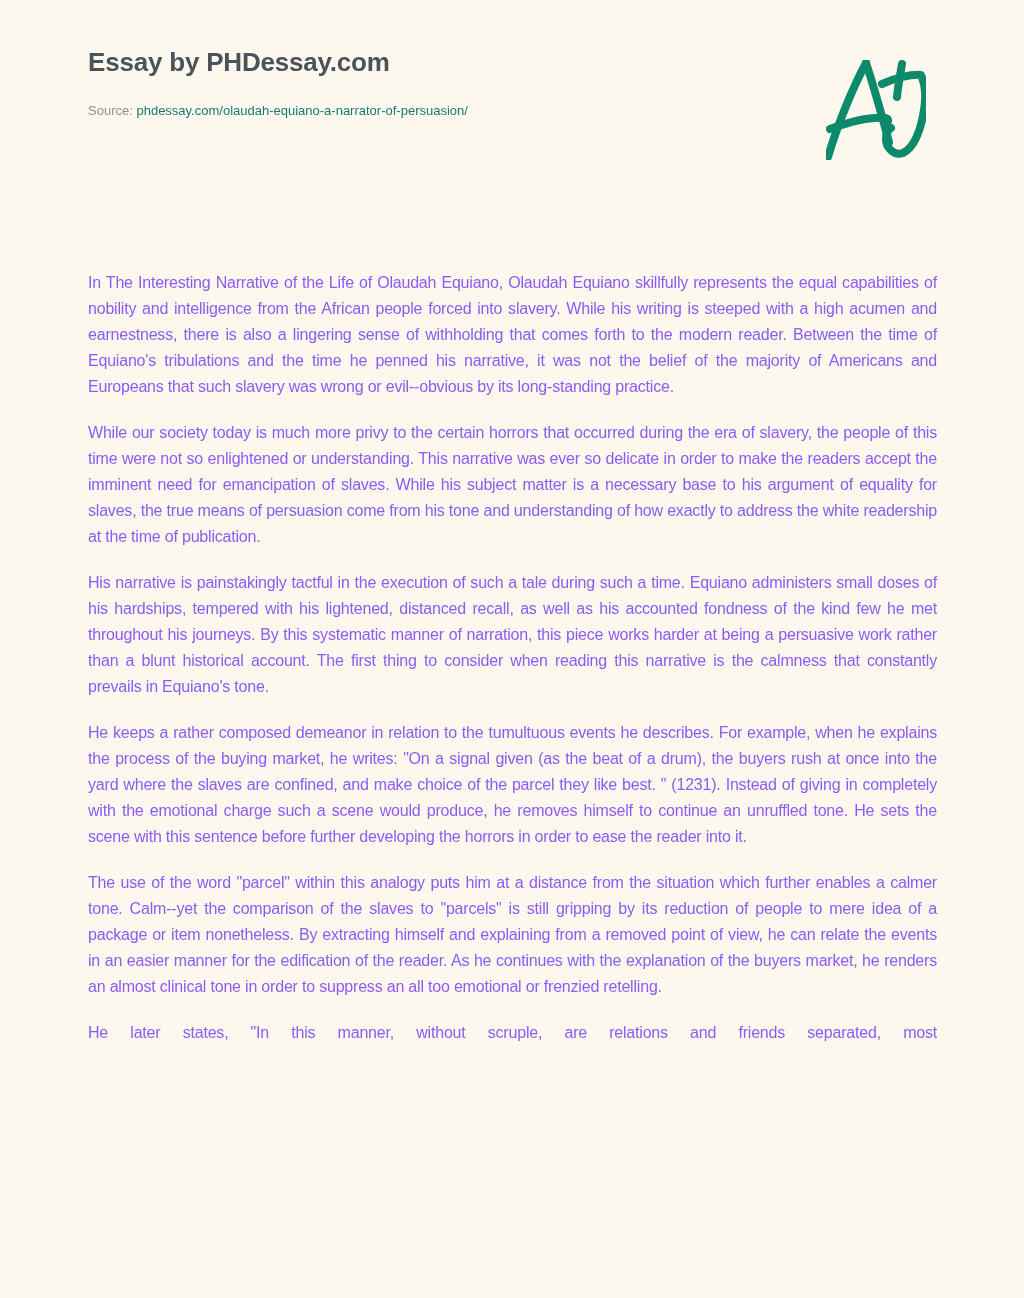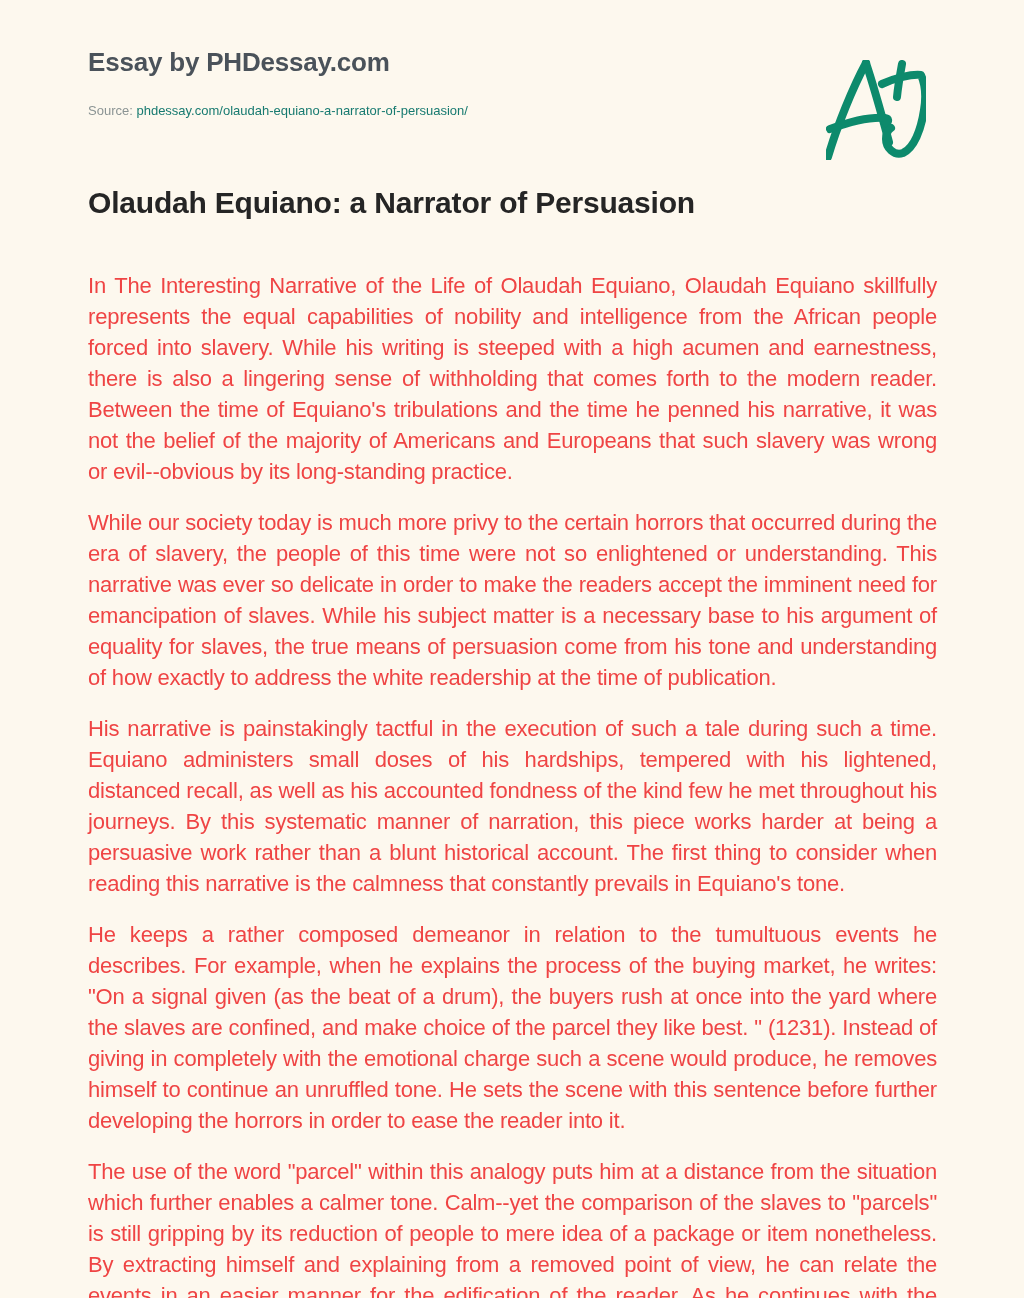--- a/index.html
+++ b/index.html
@@ -70,24 +70,24 @@
     color: #252525;
   }
   .essay-body {
     position: absolute;
     left: 88px;
     top: 270px;
     width: 849px;
   }
   .essay-body p {
     margin: 0 0 20px 0;
-    font-size: 22px;
-    line-height: 31px;
+    font-size: 16px;
+    line-height: 26px;
     letter-spacing: -0.2px;
-    color: #ef4444;
+    color: #8b5cf6;
     text-align: justify;
   }
   .essay-body p.partial {
     height: 22px;
     overflow: hidden;
     text-align-last: justify;
     margin-bottom: 0;
   }
 </style>
 </head>
@@ -112,21 +112,20 @@
 
         <path d="M4,69 C23,62 45,57 59,58 C63,58.5 63,61.5 60,63"></path>
 
         <path d="M76,4 C74,15 72,26 71,37"></path>
 
         <path d="M56,24 C69,18 85,14 95,15 C99,24 100,38 98,50 C95,70 88,88 77,93 C68,96 60,88 60,79 C60,74 62,70 65,68"></path>
       </svg>
     </div>
   </header>
 
-  <h1 class="essay-title">Olaudah Equiano: a Narrator of Persuasion</h1>
 
   <main class="essay-body">
     <p>In The Interesting Narrative of the Life of Olaudah Equiano, Olaudah Equiano skillfully represents the equal capabilities of nobility and intelligence from the African people forced into slavery. While his writing is steeped with a high acumen and earnestness, there is also a lingering sense of withholding that comes forth to the modern reader. Between the time of Equiano's tribulations and the time he penned his narrative, it was not the belief of the majority of Americans and Europeans that such slavery was wrong or evil--obvious by its long-standing practice.</p>
     <p>While our society today is much more privy to the certain horrors that occurred during the era of slavery, the people of this time were not so enlightened or understanding. This narrative was ever so delicate in order to make the readers accept the imminent need for emancipation of slaves. While his subject matter is a necessary base to his argument of equality for slaves, the true means of persuasion come from his tone and understanding of how exactly to address the white readership at the time of publication.</p>
     <p>His narrative is painstakingly tactful in the execution of such a tale during such a time. Equiano administers small doses of his hardships, tempered with his lightened, distanced recall, as well as his accounted fondness of the kind few he met throughout his journeys. By this systematic manner of narration, this piece works harder at being a persuasive work rather than a blunt historical account. The first thing to consider when reading this narrative is the calmness that constantly prevails in Equiano's tone.</p>
     <p>He keeps a rather composed demeanor in relation to the tumultuous events he describes. For example, when he explains the process of the buying market, he writes: "On a signal given (as the beat of a drum), the buyers rush at once into the yard where the slaves are confined, and make choice of the parcel they like best. " (1231). Instead of giving in completely with the emotional charge such a scene would produce, he removes himself to continue an unruffled tone. He sets the scene with this sentence before further developing the horrors in order to ease the reader into it.</p>
     <p>The use of the word "parcel" within this analogy puts him at a distance from the situation which further enables a calmer tone. Calm--yet the comparison of the slaves to "parcels" is still gripping by its reduction of people to mere idea of a package or item nonetheless. By extracting himself and explaining from a removed point of view, he can relate the events in an easier manner for the edification of the reader. As he continues with the explanation of the buyers market, he renders an almost clinical tone in order to suppress an all too emotional or frenzied retelling.</p>
     <p class="partial">He later states, "In this manner, without scruple, are relations and friends separated, most</p>
   </main>
 

